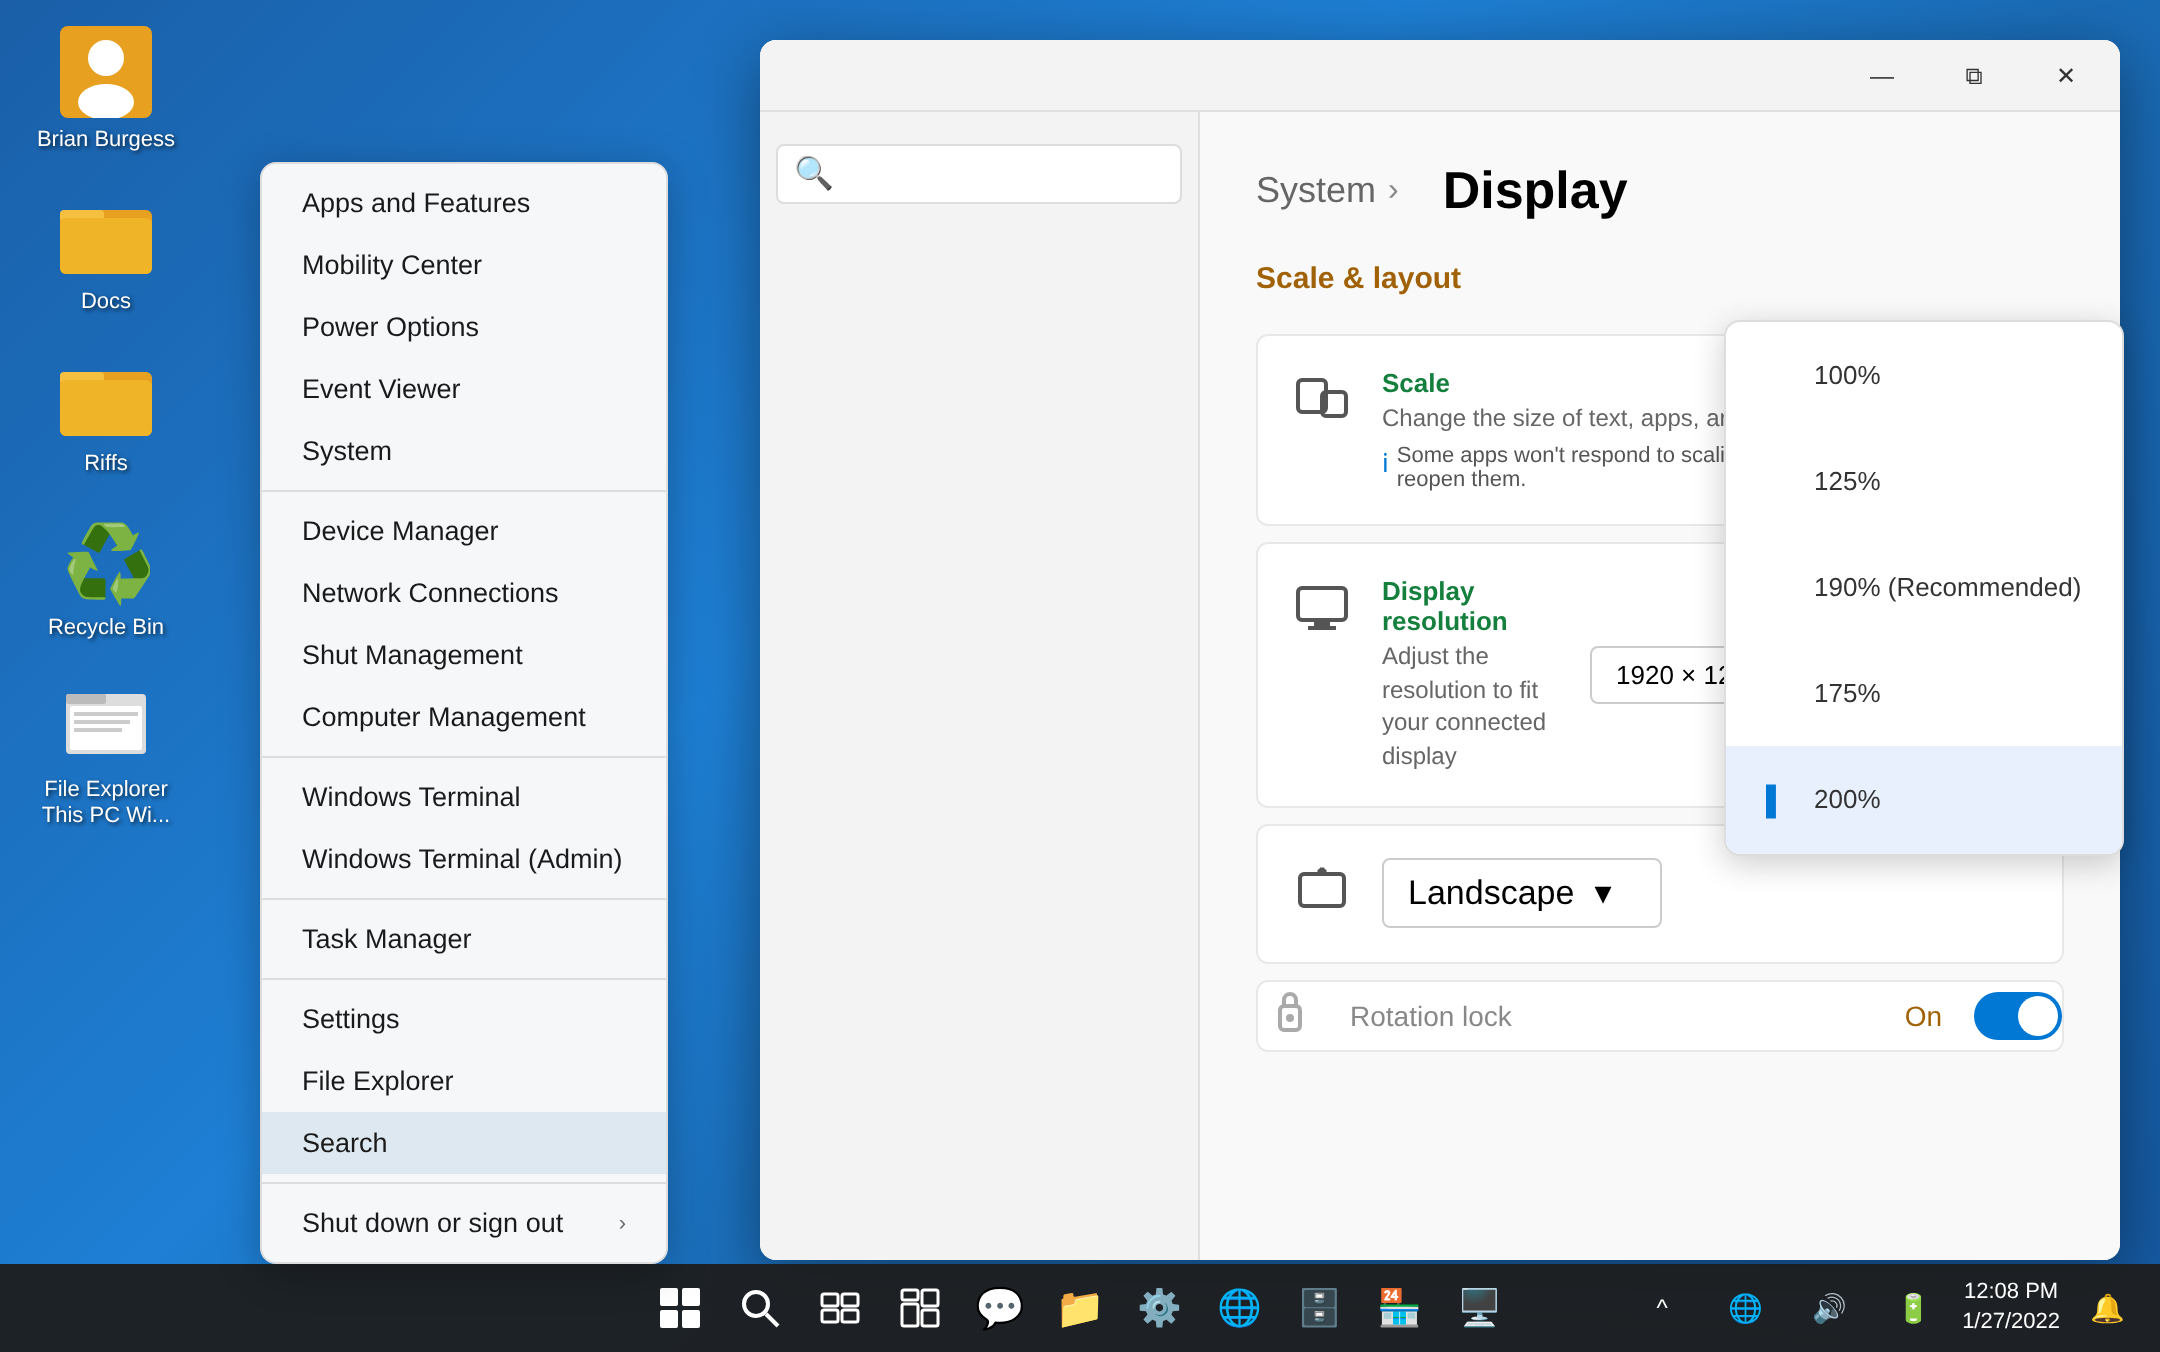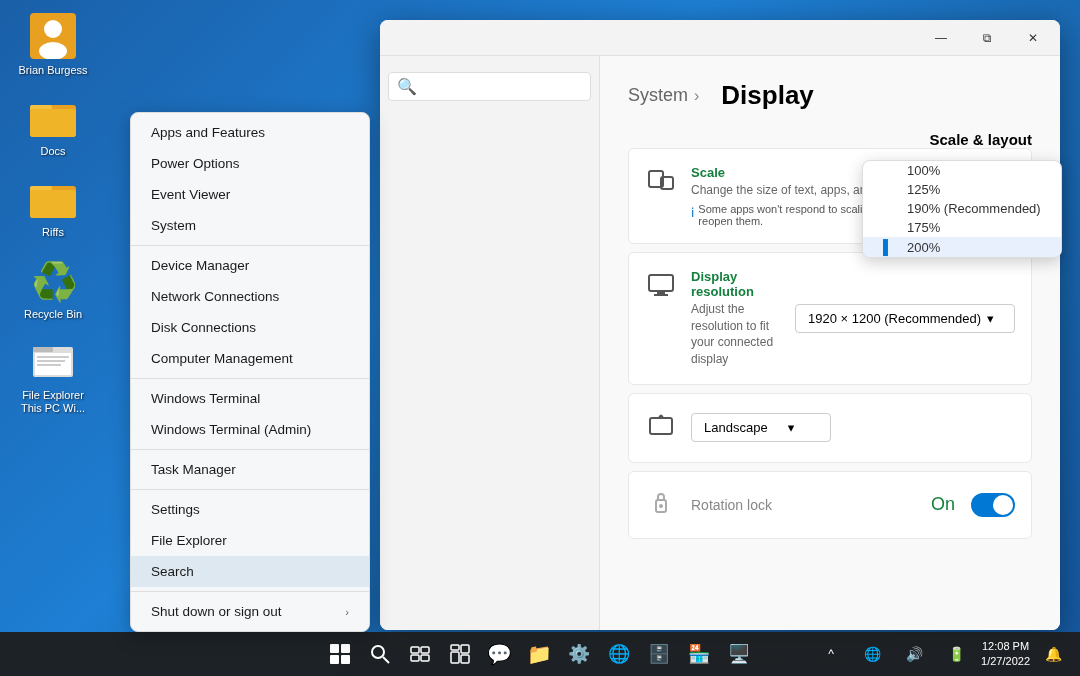--- a/index.html
+++ b/index.html
@@ -178,23 +178,22 @@
       background: white;
       border: 1px solid #ddd;
       border-radius: 4px;
       padding: 4px 8px;
       margin-bottom: 16px;
     }
 
     .section-title {
       font-size: 15px;
       font-weight: 600;
-      color: #000000;
-      margin-bottom: 0;
-      text-align: right;
+      color: #a16207;
+      margin-bottom: 19px;
     }
 
     .setting-card {
       background: white;
       border-radius: 6px;
       padding: 16px;
       margin-bottom: 8px;
       border: 1px solid #e8e8e8;
       display: flex;
       align-items: flex-start;
@@ -239,26 +238,26 @@
       border-radius: 4px;
       padding: 6px 12px;
       font-size: 13px;
       cursor: pointer;
       min-width: 220px;
     }
 
     .dropdown-select {
       display: flex;
       align-items: center;
-      gap: 20px;
+      gap: 10px;
       background: white;
       border: 1px solid #ccc;
       border-radius: 4px;
       padding: 6px 12px;
-      font-size: 13px;
+      font-size: 17px;
       cursor: pointer;
       min-width: 140px;
     }
 
     .toggle-switch {
       width: 44px;
       height: 24px;
       background: #0078d4;
       border-radius: 12px;
       position: relative;
@@ -267,49 +266,48 @@
     .toggle-knob {
       position: absolute;
       right: 2px;
       top: 2px;
       width: 20px;
       height: 20px;
       background: white;
       border-radius: 50%;
     }
     .toggle-label {
-      font-size: 18px;
-      color: #15803d;
+      font-size: 14px;
+      color: #a16207;
       margin-right: 8px;
     }
 
     .rotation-lock-card {
       background: white;
       border-radius: 6px;
-      padding: 16px;
       margin-bottom: 8px;
       border: 1px solid #e8e8e8;
       display: flex;
       align-items: center;
       gap: 14px;
     }
     .rotation-lock-info { flex: 1; }
     .rotation-lock-name { font-size: 14px; font-weight: 500; color: #888; }
     .rotation-lock-control {
       display: flex;
       align-items: center;
       gap: 8px;
     }
 
     
     .context-menu {
       position: absolute;
       left: 130px;
       bottom: 44px;
-      width: 240px;
+      width: 204px;
       background: rgba(250, 250, 250, 0.98);
       border: 1px solid #ddd;
       border-radius: 8px;
       box-shadow: 0 4px 20px rgba(0,0,0,0.25);
       z-index: 200;
       padding: 4px 0;
       overflow: hidden;
     }
     .menu-item {
       display: flex;
@@ -339,26 +337,26 @@
       top: 160px;
       width: 200px;
       background: white;
       border: 1px solid #ddd;
       border-radius: 8px;
       box-shadow: 0 4px 16px rgba(0,0,0,0.2);
       z-index: 300;
       overflow: hidden;
     }
     .scale-option {
-      padding: 2px 20px;
+      padding: 19px 20px;
       font-size: 13px;
       color: #333;
       cursor: pointer;
       display: flex;
-      align-items: center;
+      align-items: flex-start;
       gap: 8px;
     }
     .scale-option.selected { background: #e8f0fe; }
     .scale-check {
       width: 16px;
       color: #0078d4;
       font-size: 14px;
     }
   </style>
 </head>
@@ -537,37 +535,40 @@
       <span class="scale-check">▌</span>
       <span>200%</span>
     </div>
   </div>
 
   <div class="context-menu">
     <div class="menu-item">
       <span>Apps and Features</span>
     </div>
     <div class="menu-item">
+      <span>Mobility Center</span>
+    </div>
+    <div class="menu-item">
       <span>Power Options</span>
     </div>
     <div class="menu-item">
       <span>Event Viewer</span>
     </div>
     <div class="menu-item">
       <span>System</span>
     </div>
     <div class="menu-divider"></div>
     <div class="menu-item">
       <span>Device Manager</span>
     </div>
     <div class="menu-item">
       <span>Network Connections</span>
     </div>
     <div class="menu-item">
-      <span>Disk Connections</span>
+      <span>Shut Management</span>
     </div>
     <div class="menu-item">
       <span>Computer Management</span>
     </div>
     <div class="menu-divider"></div>
     <div class="menu-item">
       <span>Windows Terminal</span>
     </div>
     <div class="menu-item">
       <span>Windows Terminal (Admin)</span>

